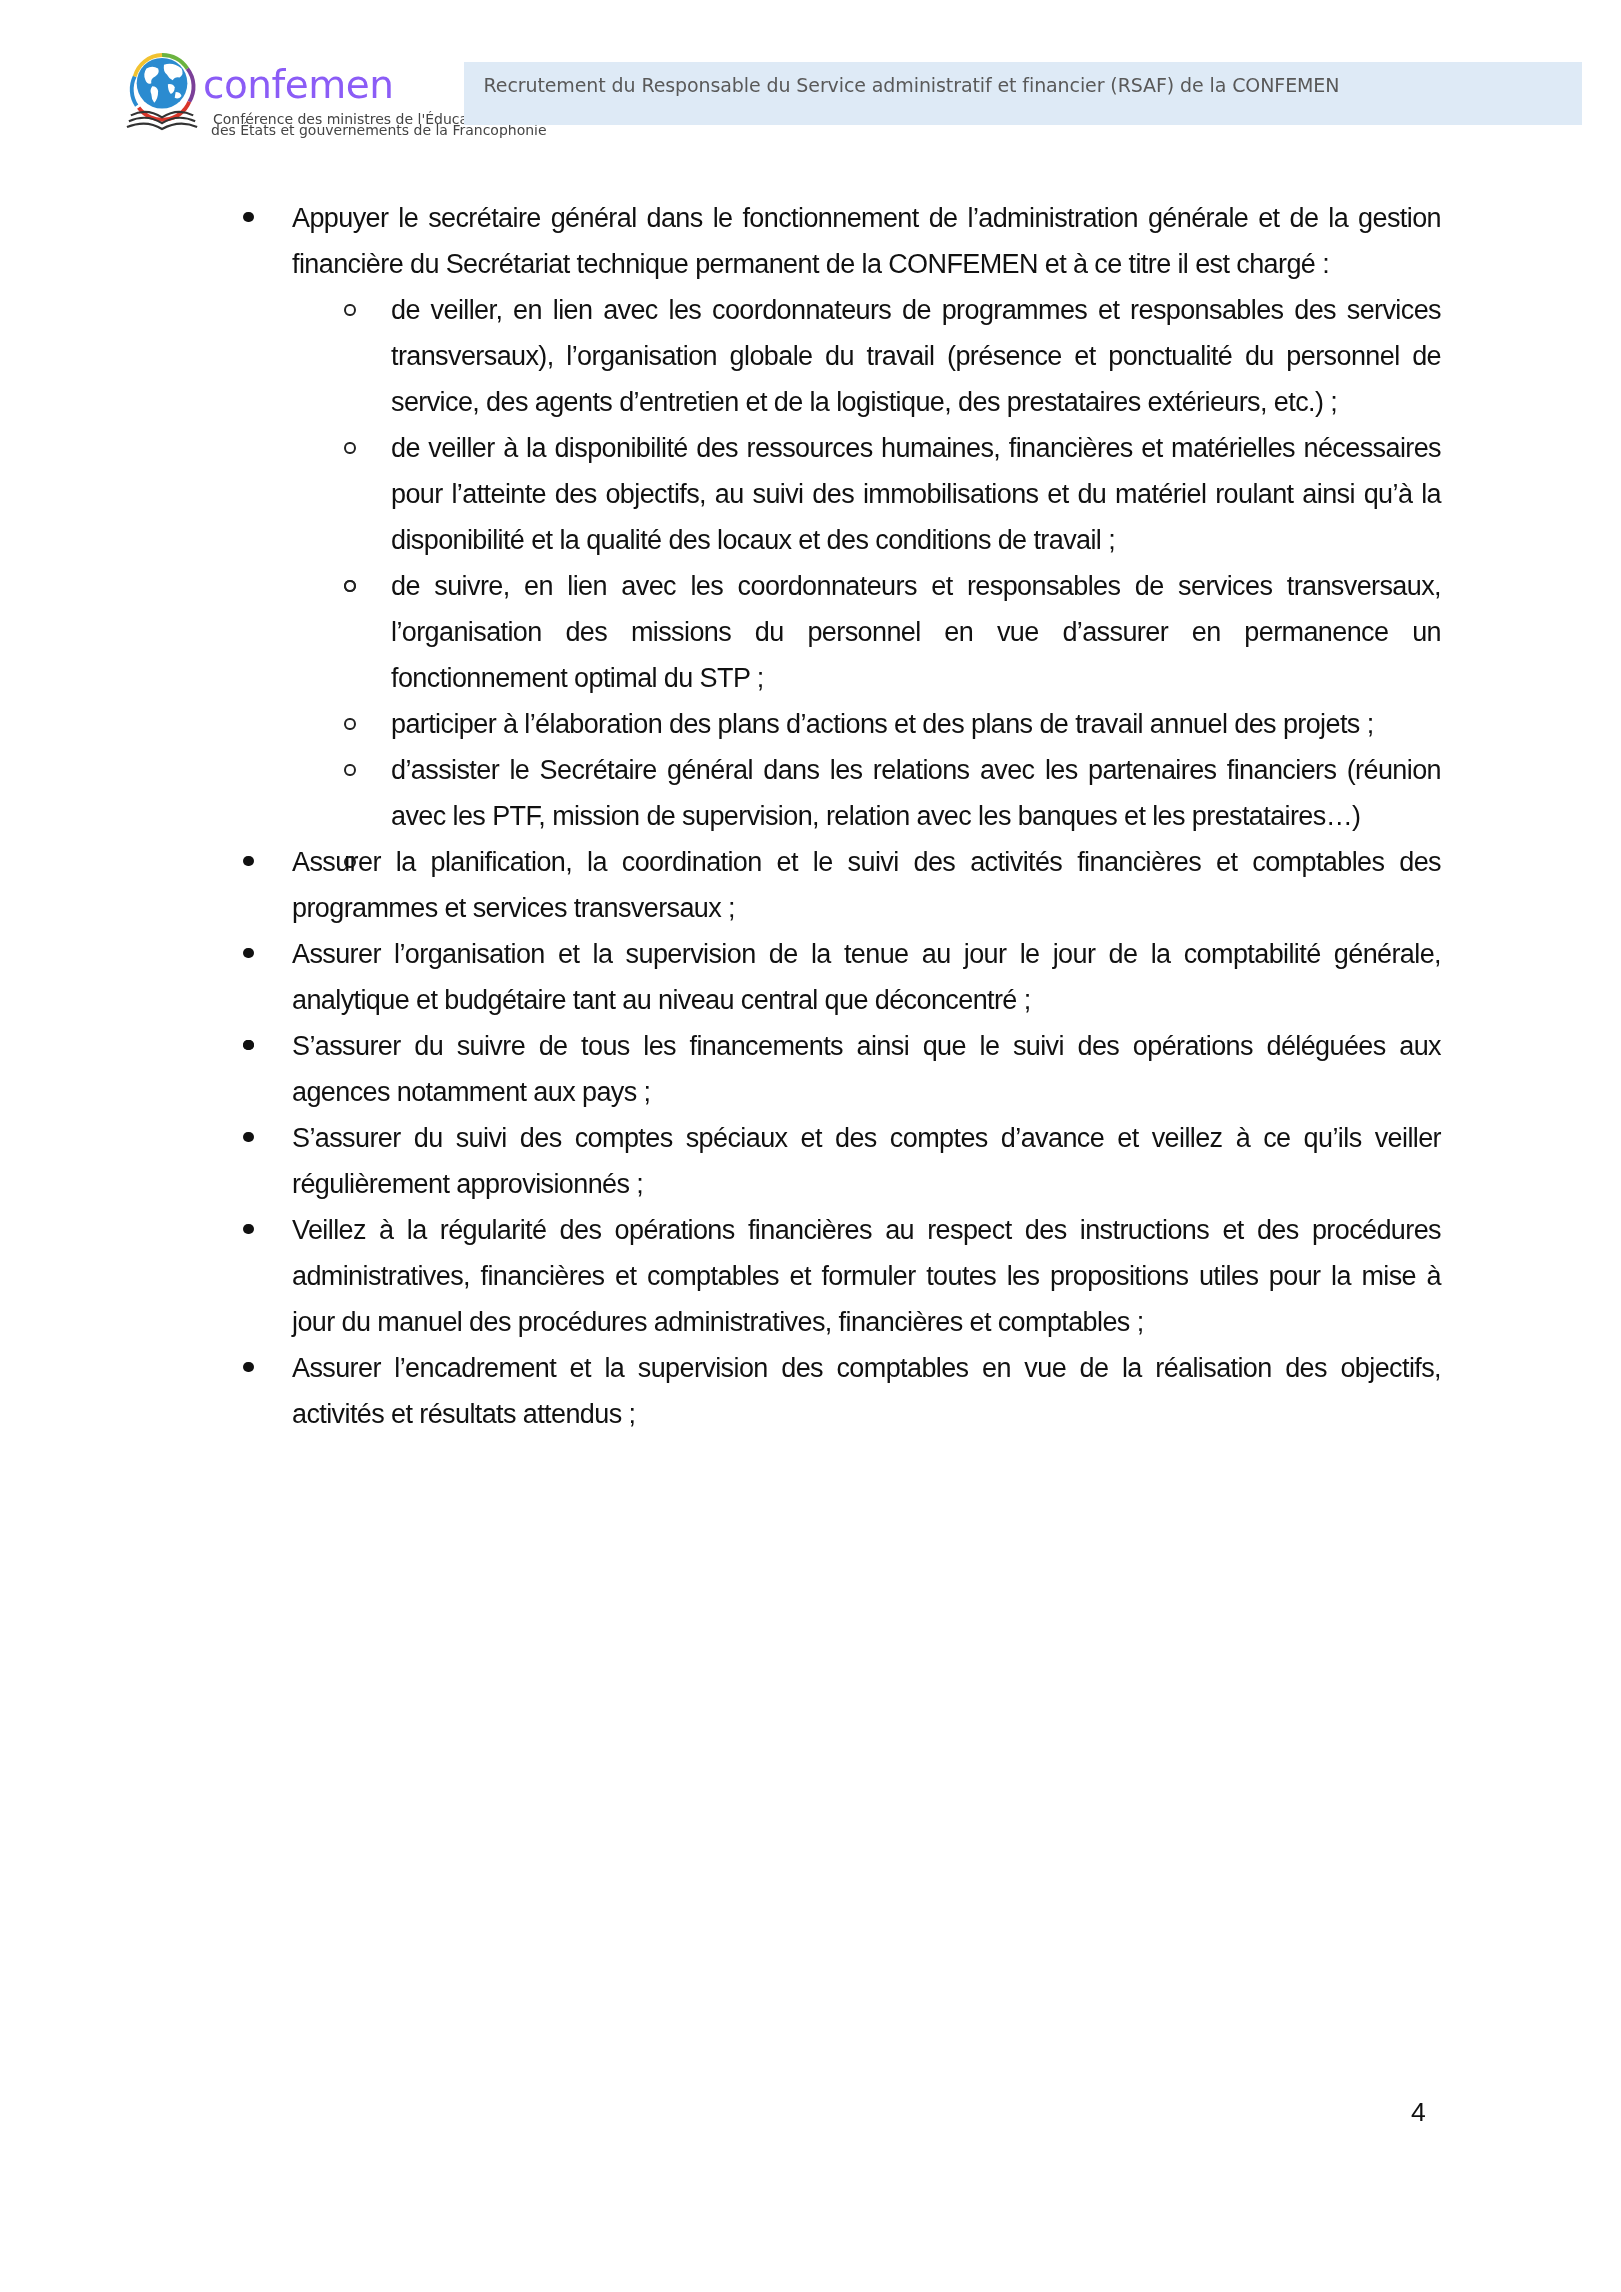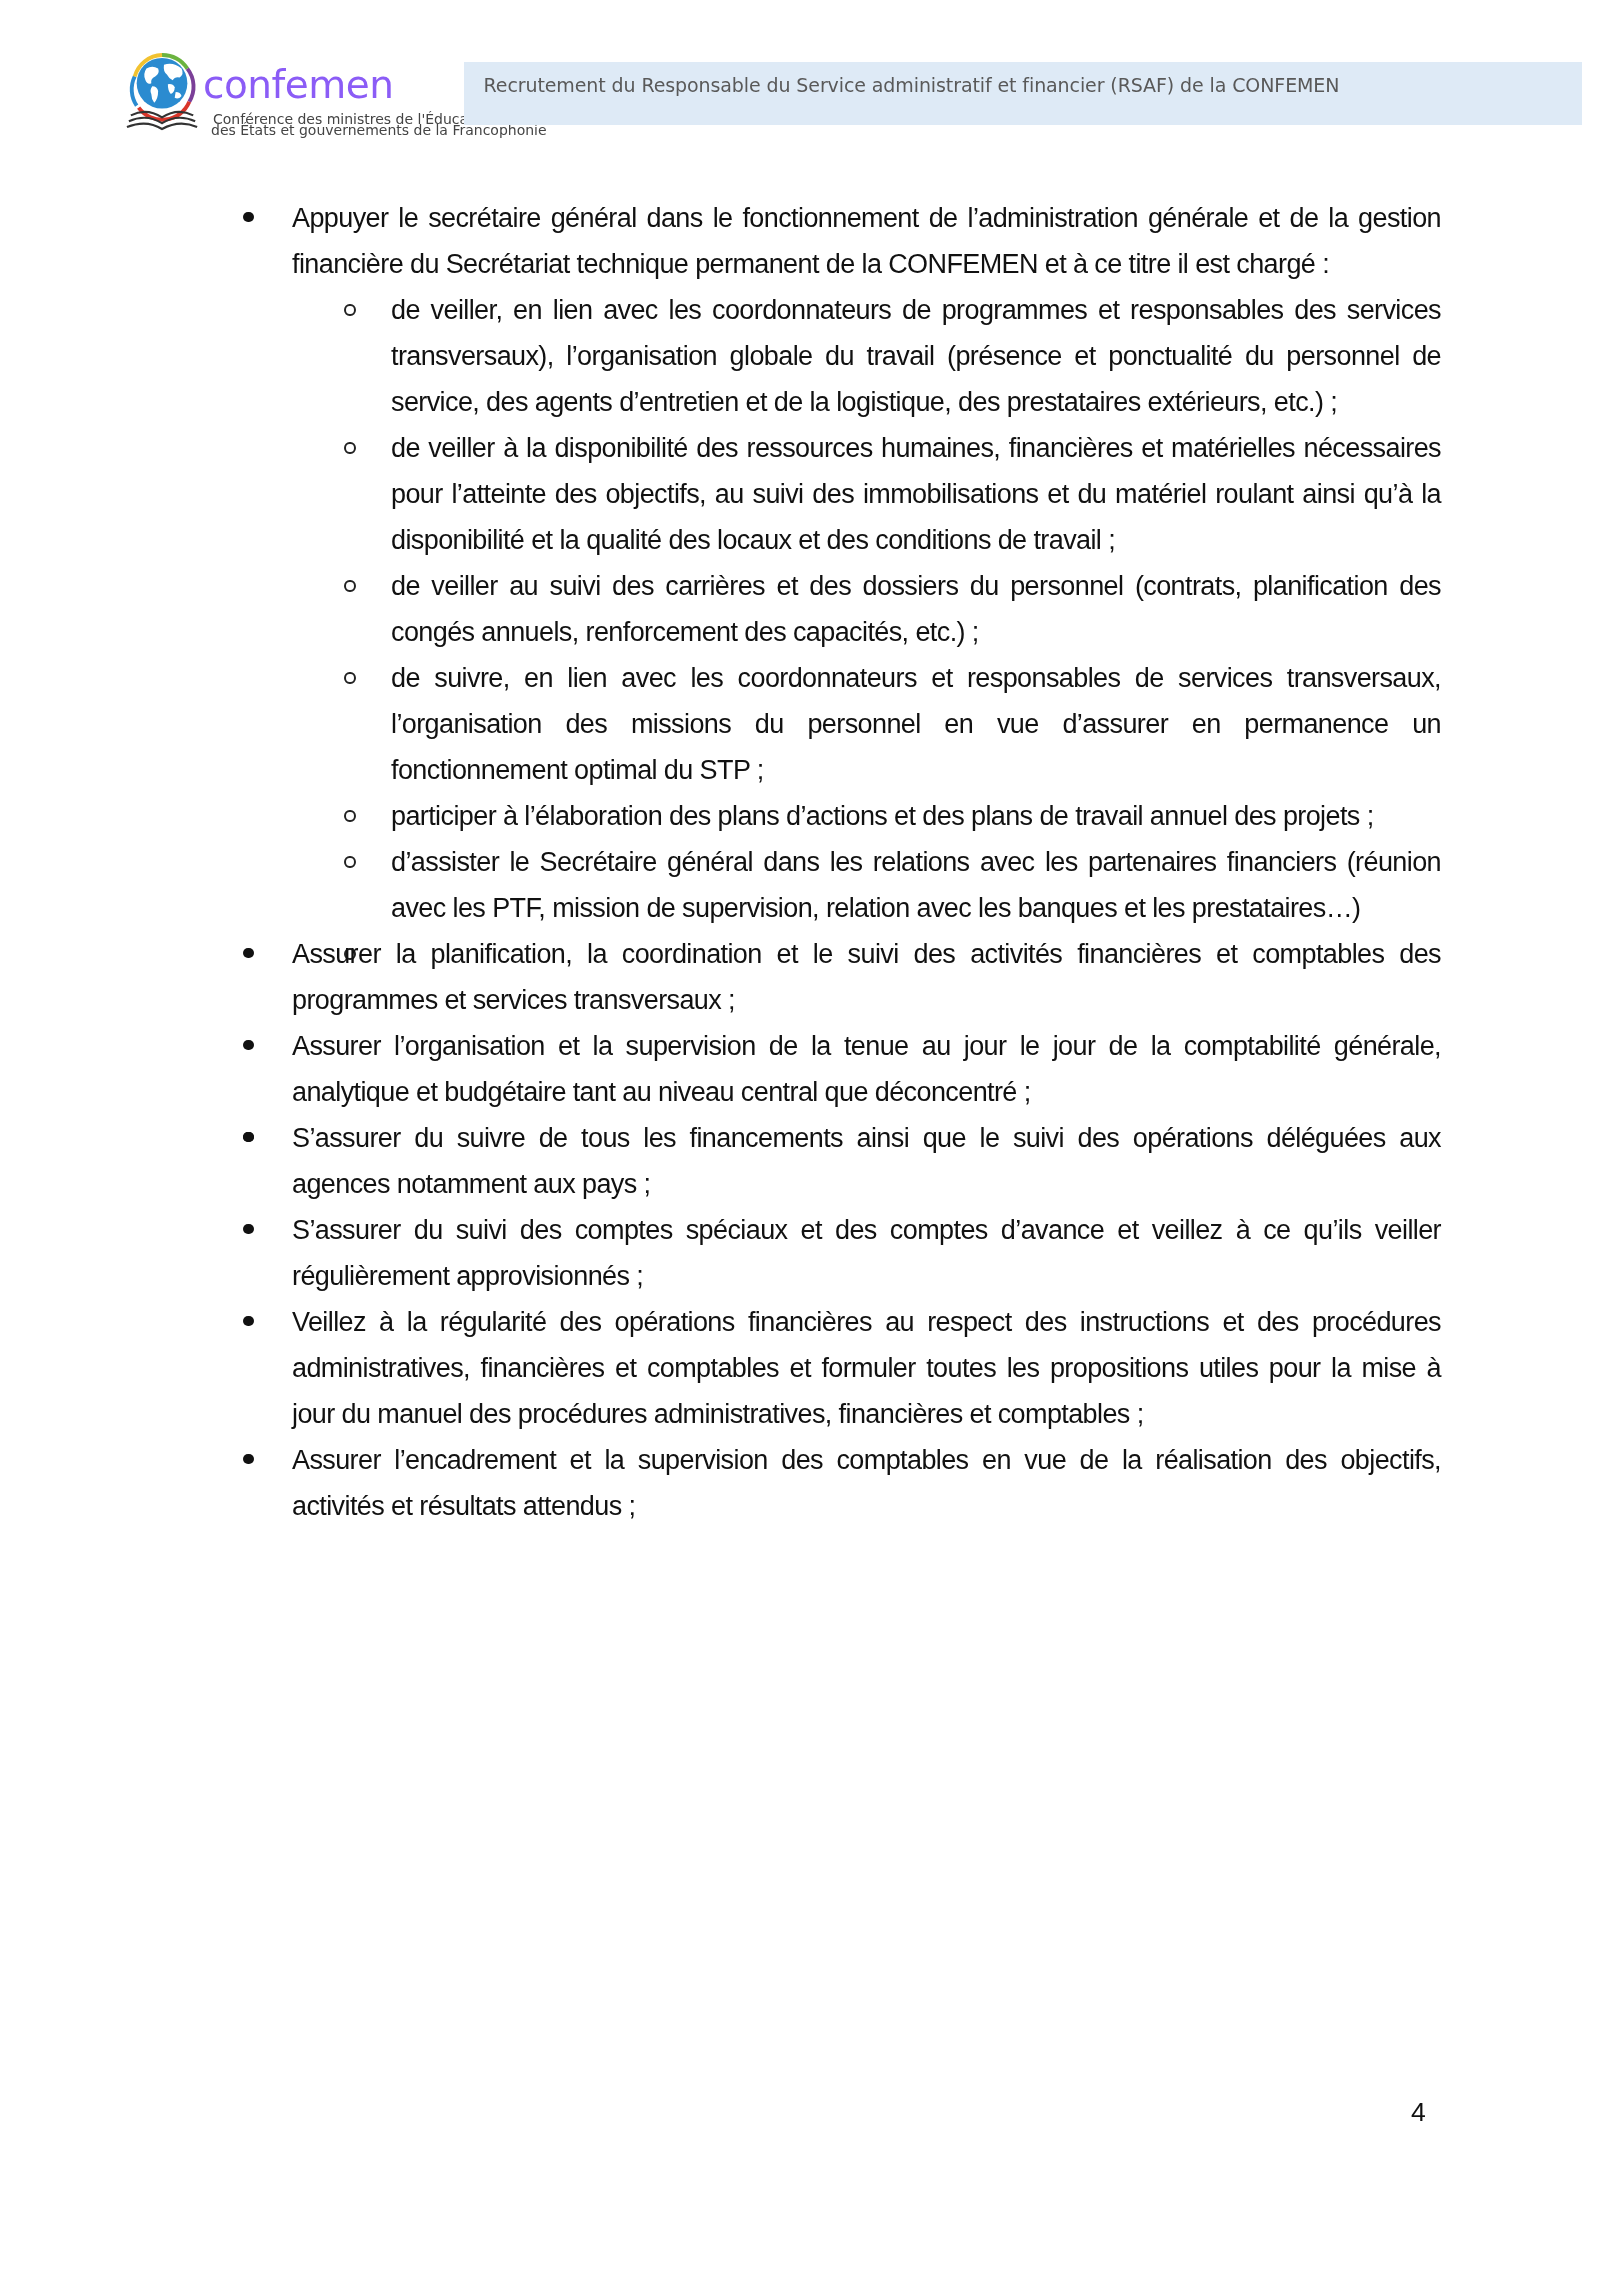--- a/index.html
+++ b/index.html
@@ -64,21 +64,20 @@
   <div class="item lvl2">
     <span class="marker"><span></span></span>
     <span>de veiller, en lien avec les coordonnateurs de programmes et responsables des services transversaux), l’organisation globale du travail (présence et ponctualité du personnel de service, des agents d’entretien et de la logistique, des prestataires extérieurs, etc.) ;</span>
   </div>
   <div class="item lvl2">
     <span class="marker"><span></span></span>
     <span>de veiller à la disponibilité des ressources humaines, financières et matérielles nécessaires pour l’atteinte des objectifs, au suivi des immobilisations et du matériel roulant ainsi qu’à la disponibilité et la qualité des locaux et des conditions de travail ;</span>
   </div>
   <div class="item lvl2">
     <span class="marker"><span></span></span>
-    <span>de veiller au suivi des carrières et des dossiers du personnel (contrats, planification des congés annuels, renforcement des capacités, etc.) ;</span>
   </div>
   <div class="item lvl2">
     <span class="marker"><span></span></span>
     <span>de suivre, en lien avec les coordonnateurs et responsables de services transversaux, l’organisation des missions du personnel en vue d’assurer en permanence un fonctionnement optimal du STP ;</span>
   </div>
   <div class="item lvl2">
     <span class="marker"><span></span></span>
     <span>participer à l’élaboration des plans d’actions et des plans de travail annuel des projets ;</span>
   </div>
   <div class="item lvl2">

